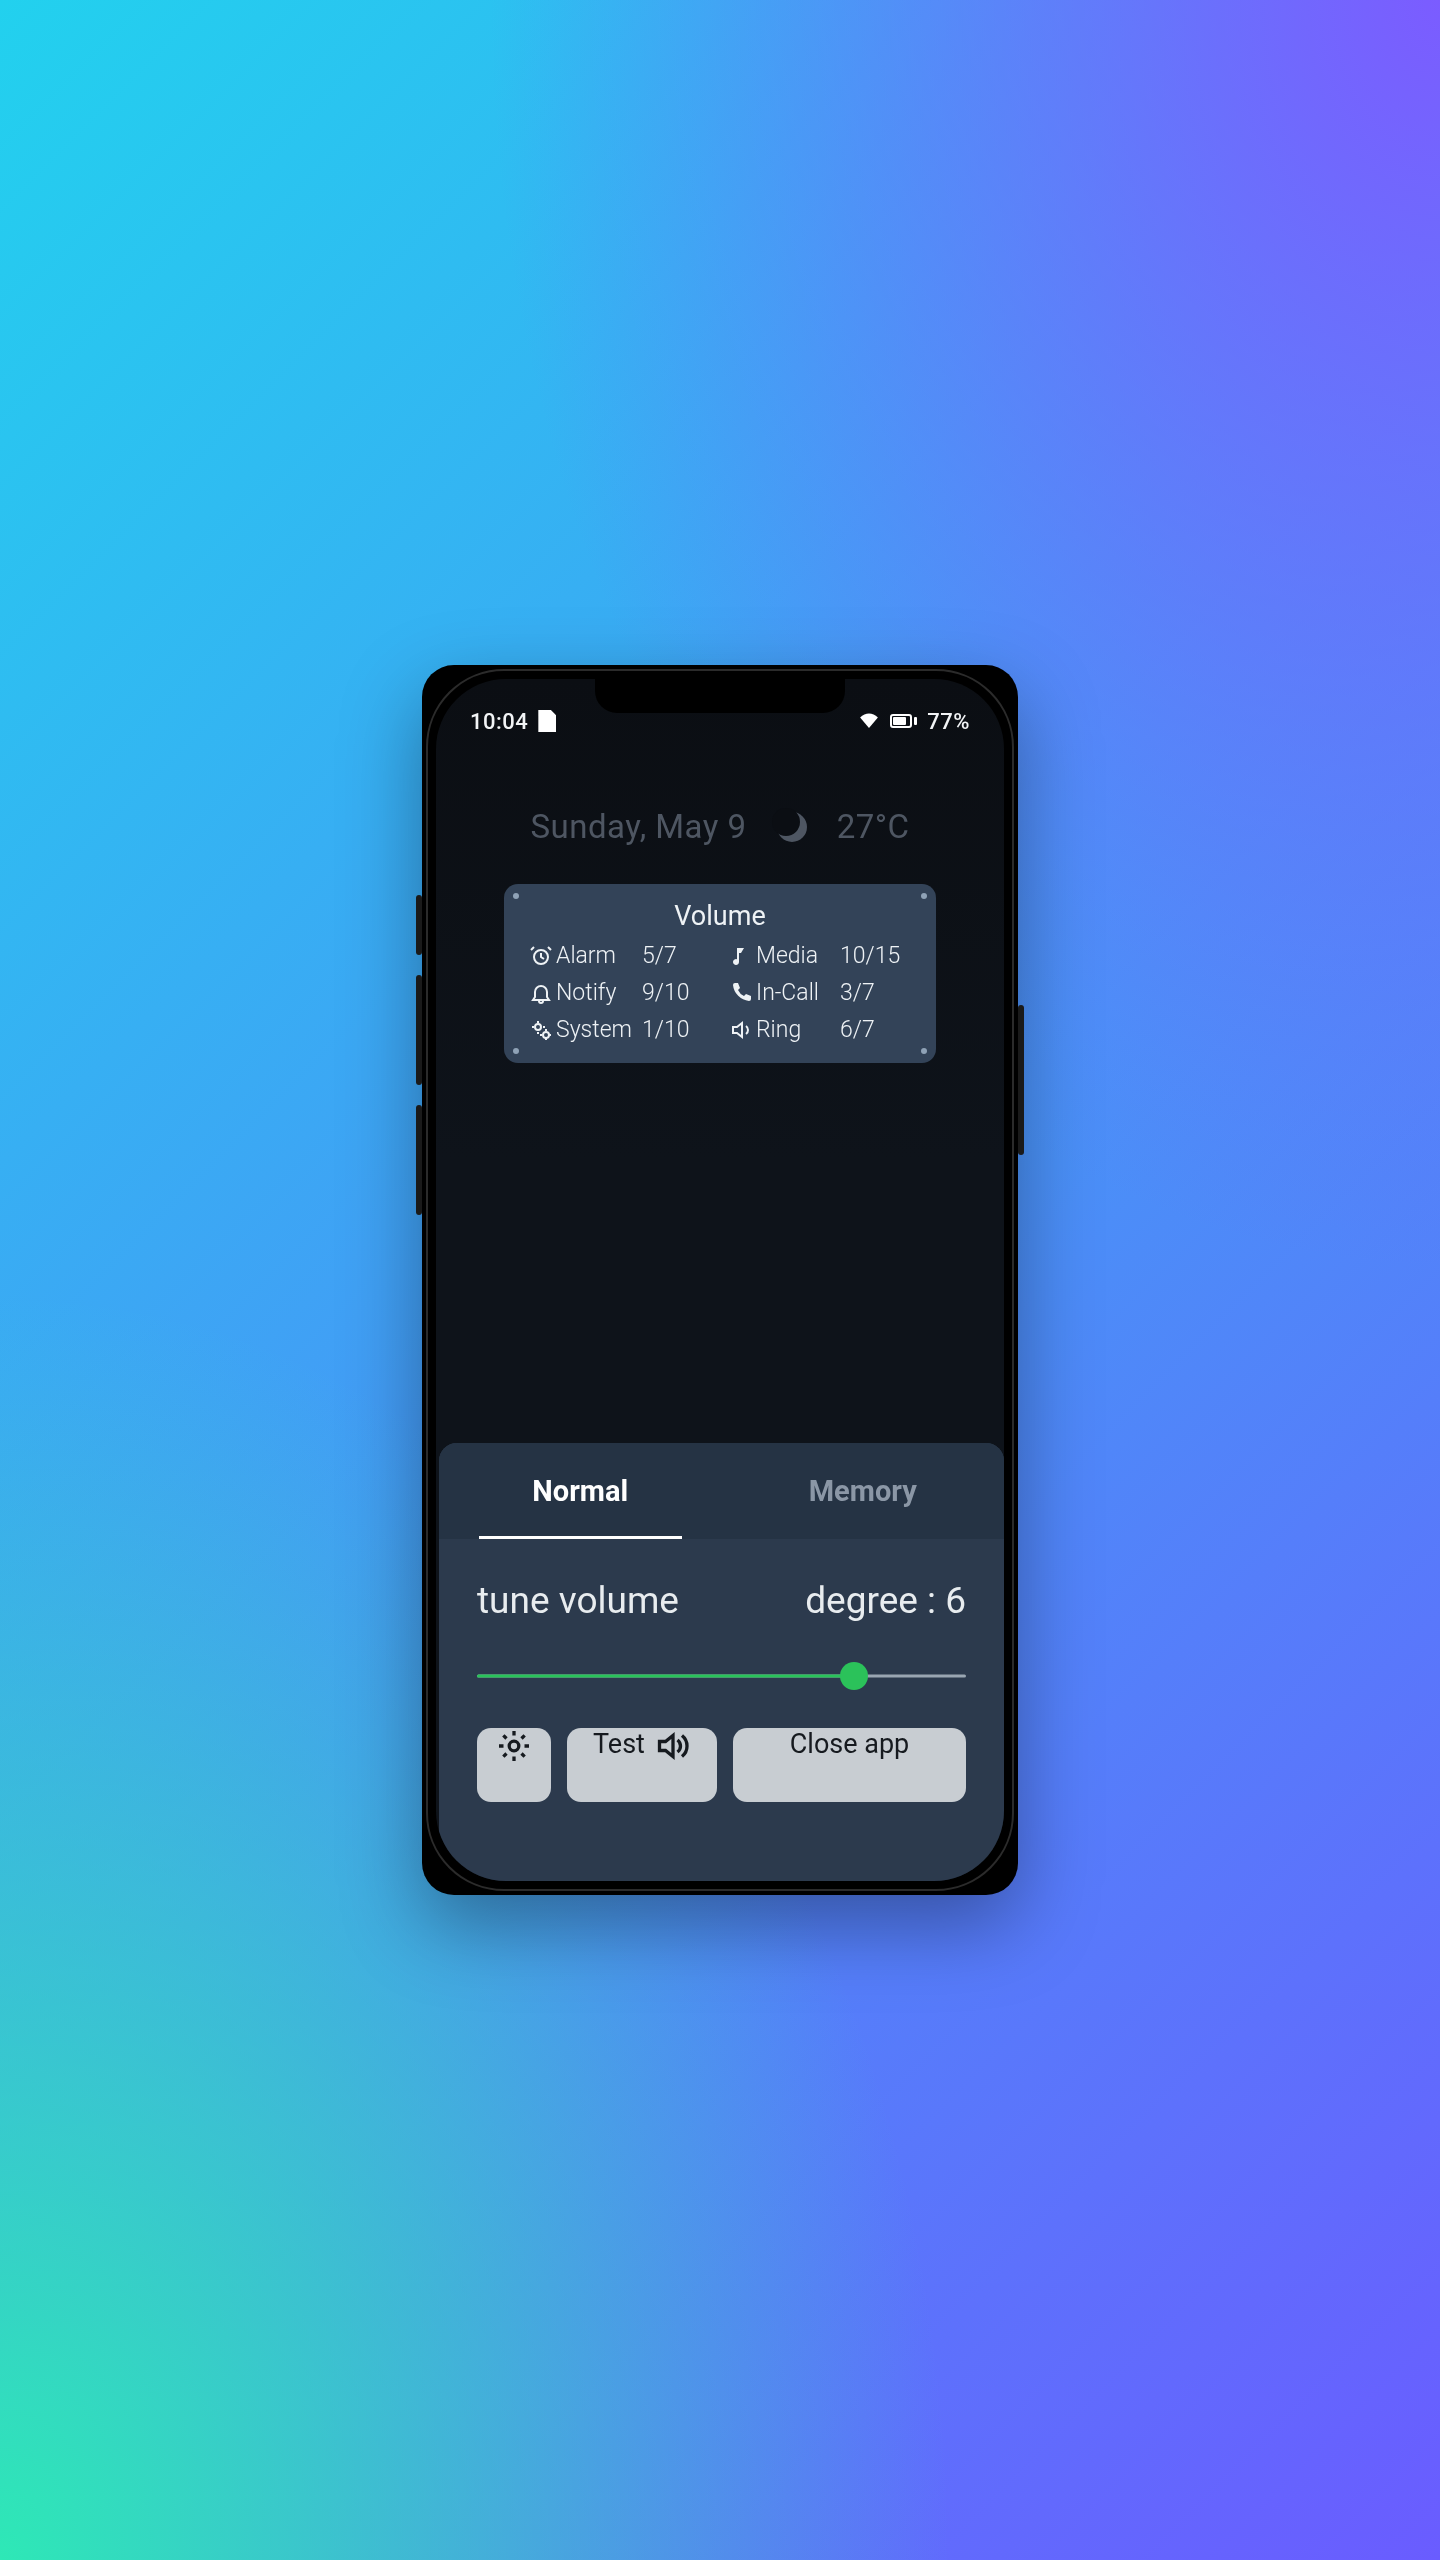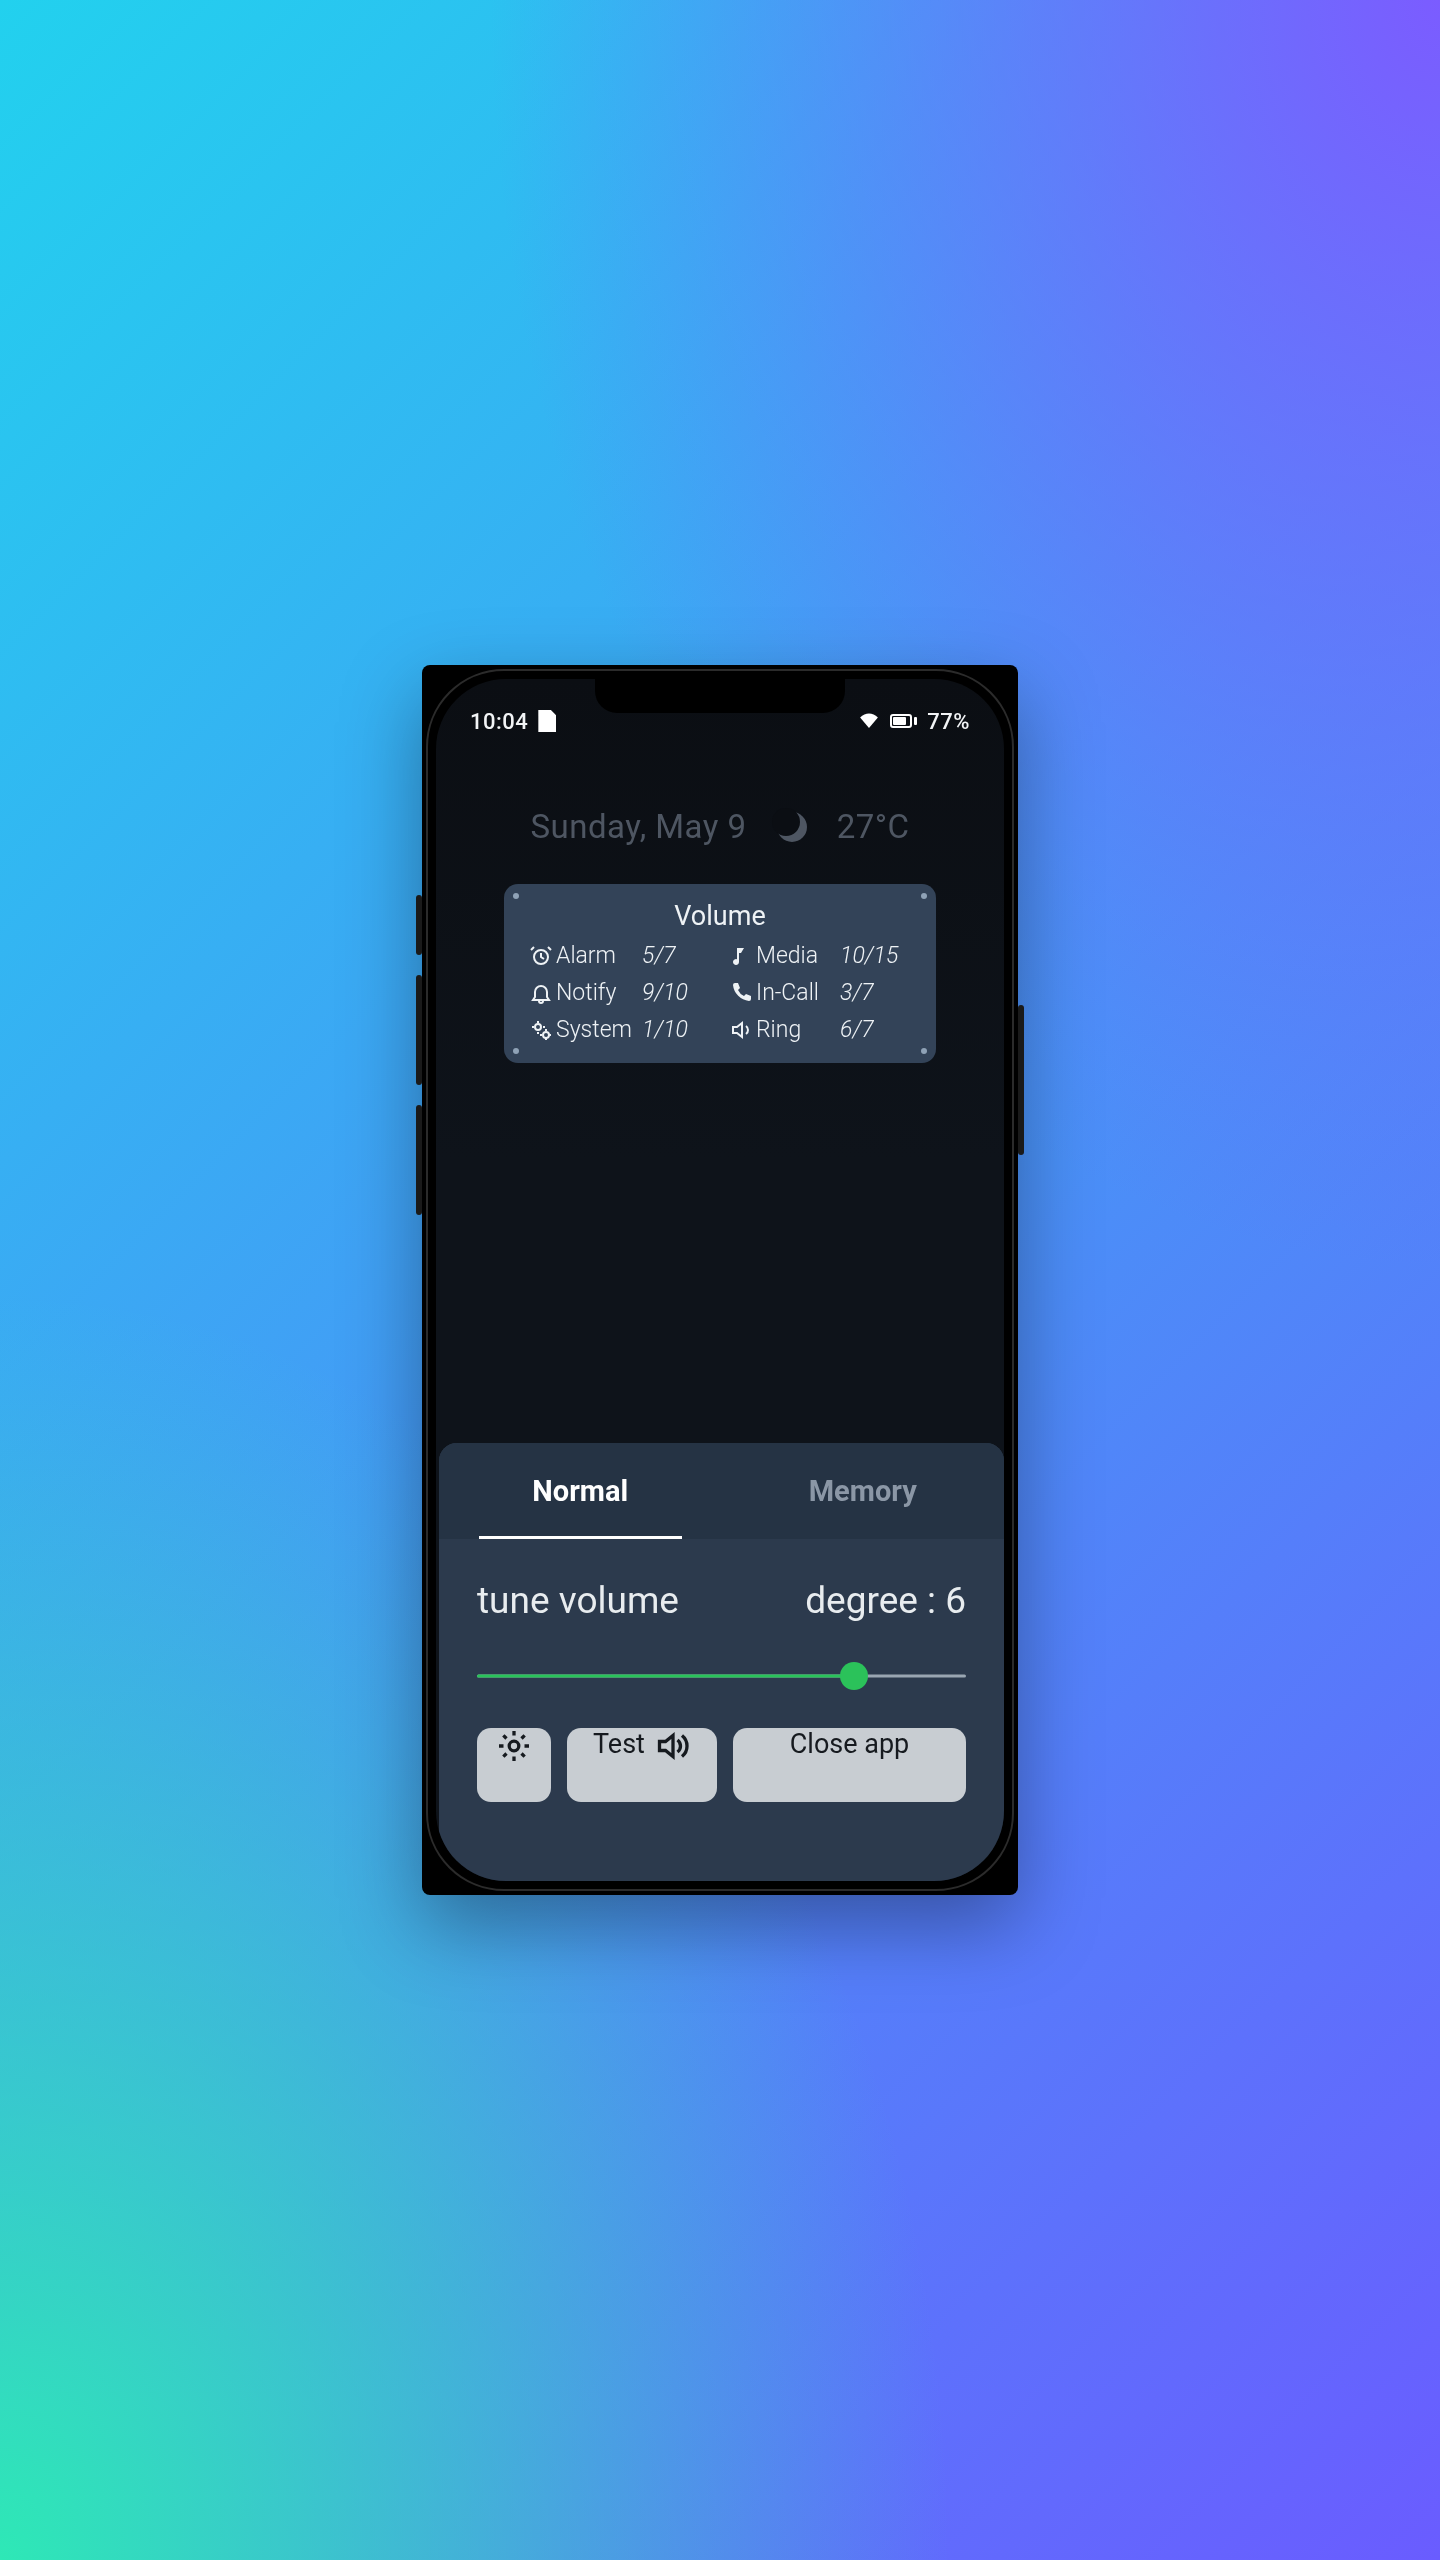--- a/index.html
+++ b/index.html
@@ -24,21 +24,21 @@
     justify-content: center;
     transform-origin: top center;
   }
 
   
   .phone {
     position: relative;
     width: 596px;
     height: 1230px;
     background: #000;
-    border-radius: 8px;
+    border-radius: 32px;
     padding: 14px;
     box-shadow: 0 30px 80px rgba(0,0,0,0.35);
   }
   .phone::before{
     content:"";
     position:absolute; inset:4px;
     border-radius:78px;
     border:2px solid #2b2b2b;
     pointer-events:none;
   }
@@ -116,21 +116,21 @@
     color:#eef2f5;
   }
   .vol-card .pin { position:absolute; width:6px; height:6px; border-radius:50%; background:#8fa2b6; }
   .vol-card .pin.tl{top:9px;left:9px}.vol-card .pin.tr{top:9px;right:9px}
   .vol-card .pin.bl{bottom:9px;left:9px}.vol-card .pin.br{bottom:9px;right:9px}
   .vol-title{ text-align:center; font-size:27px; font-weight:400; margin-bottom:10px; }
   .vol-grid{ display:grid; grid-template-columns: 1fr 1fr; column-gap:12px; row-gap:10px; }
   .vol-row{ display:flex; align-items:center; font-size:23px; font-weight:300; }
   .vol-row .ic{ width:30px; display:flex; justify-content:center; }
   .vol-row .lbl{ flex:0 0 86px; }
-  .vol-row .val{ flex:1; text-align:left;font-style:italic; }
+  .vol-row .val{ flex:1; text-align:left; }
   .vol-row.right .lbl{ flex:0 0 82px; }
   .vol-row.right .val{ text-align:left; padding-left:2px; }
 
   .ic svg{ width:24px; height:24px; stroke:#eef2f5; fill:none; stroke-width:2; }
   .ic .fillsvg{ fill:#eef2f5; stroke:none; }
 
   
   .sheet {
     position:absolute; bottom:0; left:3px; right:0;
     height: 438px;

